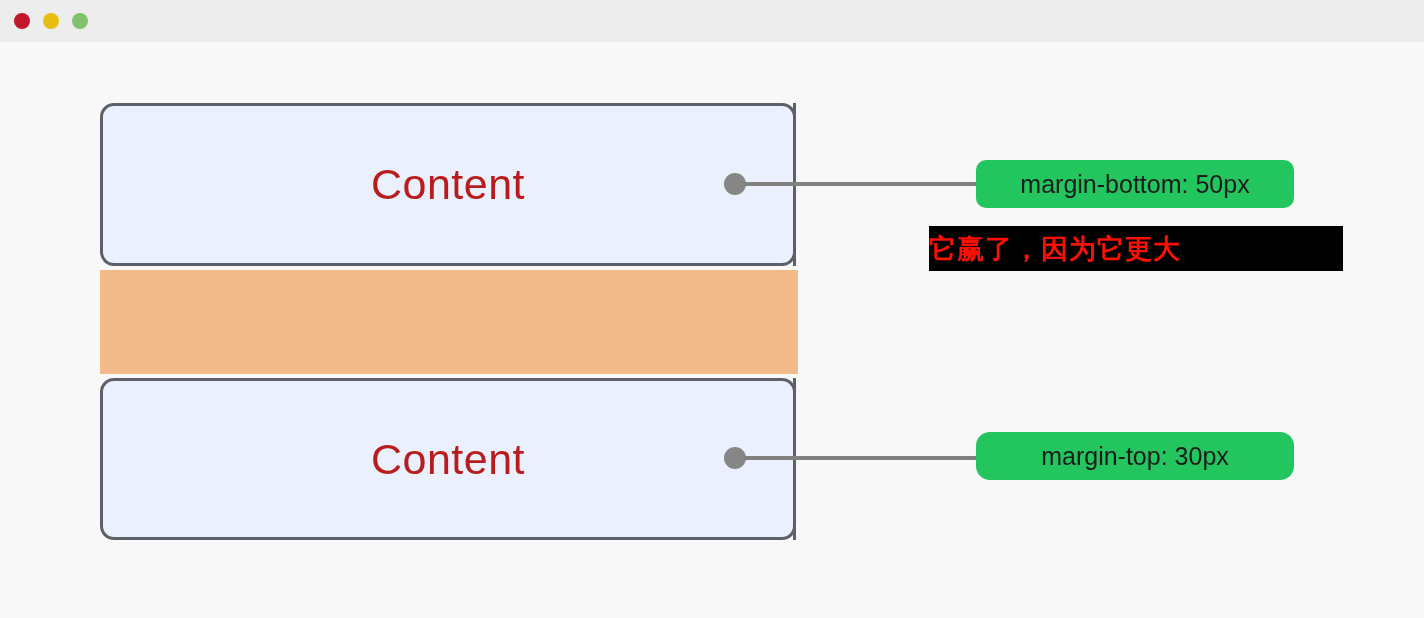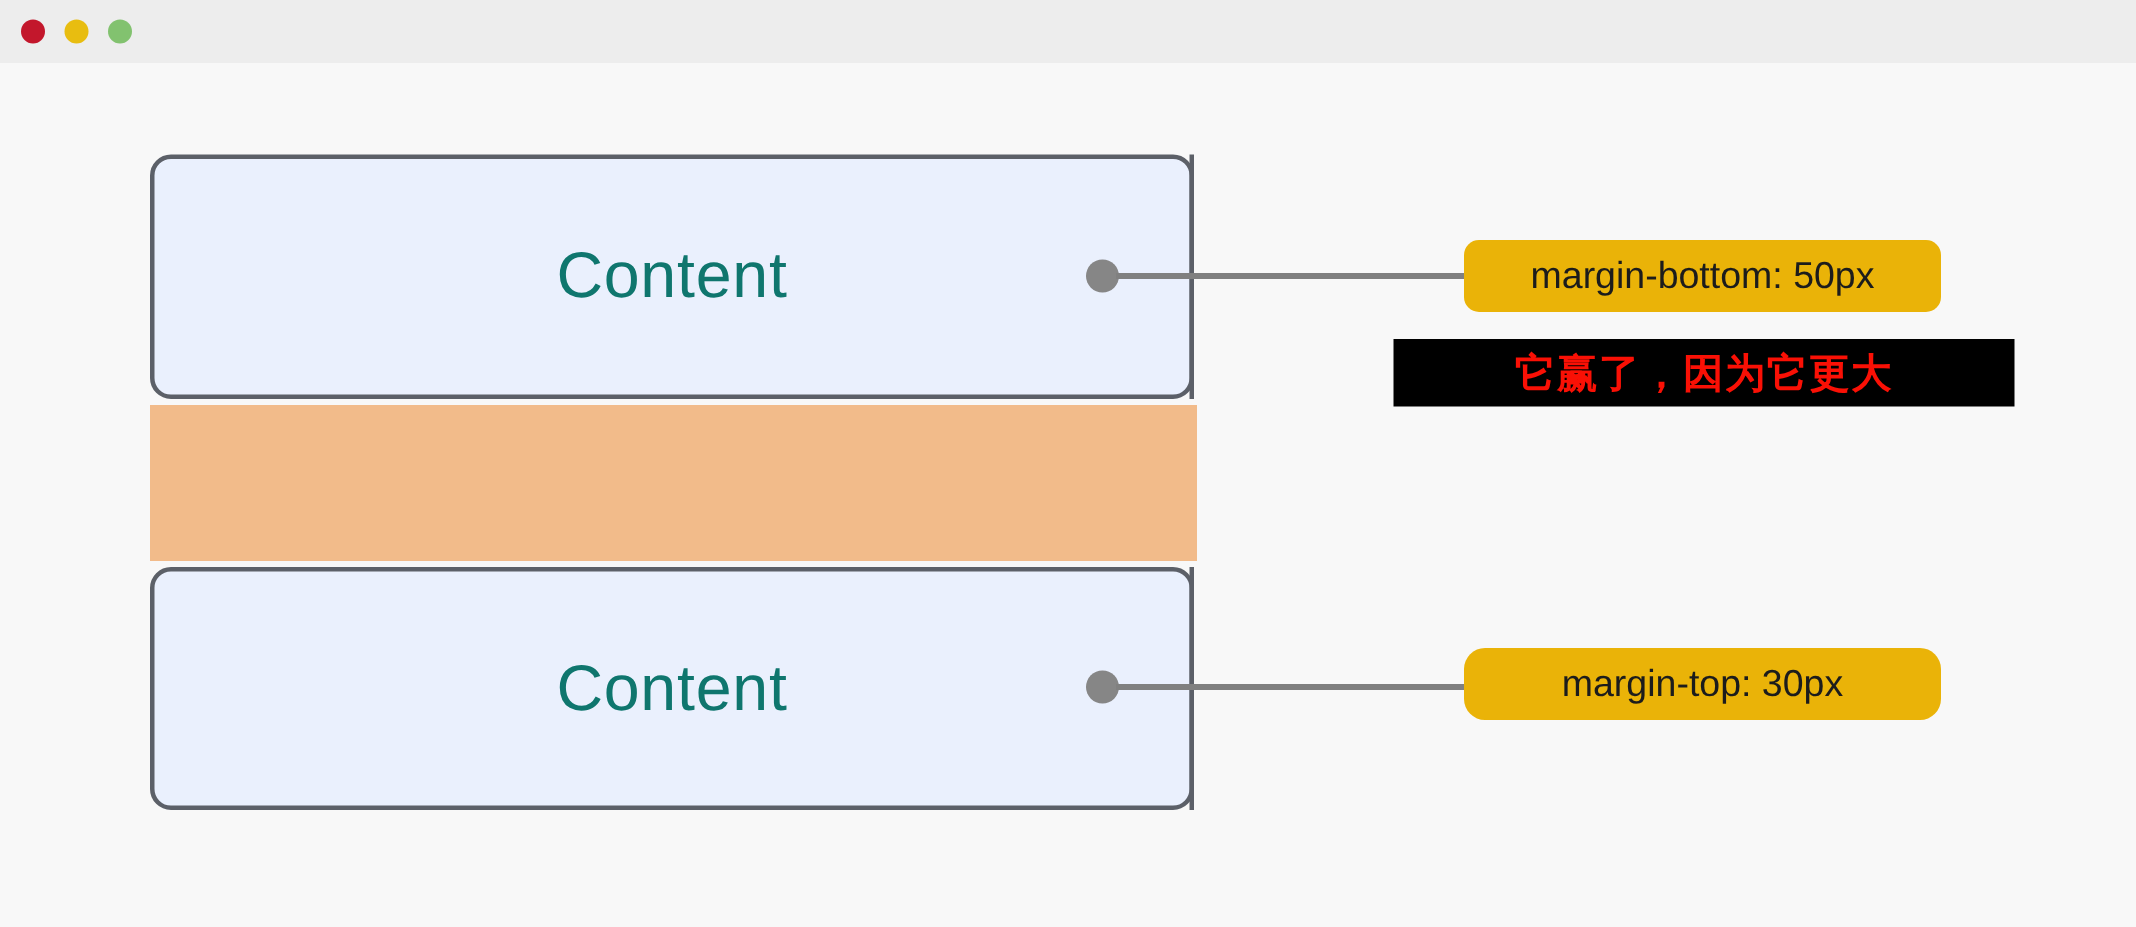--- a/index.html
+++ b/index.html
@@ -58,21 +58,21 @@
     border-radius: 14px;
     display: flex;
     align-items: center;
     justify-content: center;
   }
   #box-top    { top: 61px;  height: 163px; }
   #box-bottom { top: 336px; height: 162px; }
 
   .content-label {
     font-size: 43px;
-    color: #0f766e;
+    color: #b91c1c;
     letter-spacing: 0.5px;
     font-weight: 400;
   }
 
   
   #margin-block {
     position: absolute;
     left: 100px;
     top: 228px;
     width: 698px;
@@ -105,21 +105,21 @@
     position: absolute;
     height: 4px;
     background: #808080;
   }
   #callout-line-top    { left: 744px; top: 140px; width: 238px; }
   #callout-line-bottom { left: 744px; top: 414px; width: 238px; }
 
   .callout-badge {
     position: absolute;
     box-sizing: border-box;
-    background: #eab308;
+    background: #22c55e;
     border-radius: 10px;
     color: #1c1c1c;
     font-size: 25px;
     display: flex;
     align-items: center;
     justify-content: center;
     padding: 0 22px;
     height: 48px;
     white-space: nowrap;
   }
@@ -129,21 +129,21 @@
   
   #banner {
     position: absolute;
     left: 929px;
     top: 184px;
     width: 414px;
     height: 45px;
     background: #000000;
     display: flex;
     align-items: center;
-    justify-content: center;
+    justify-content: flex-start;
   }
   #banner-text {
     color: #fa1005;
     font-size: 27px;
     font-weight: 700;
     letter-spacing: 1px;
     white-space: nowrap;
   }
 </style>
 </head>

